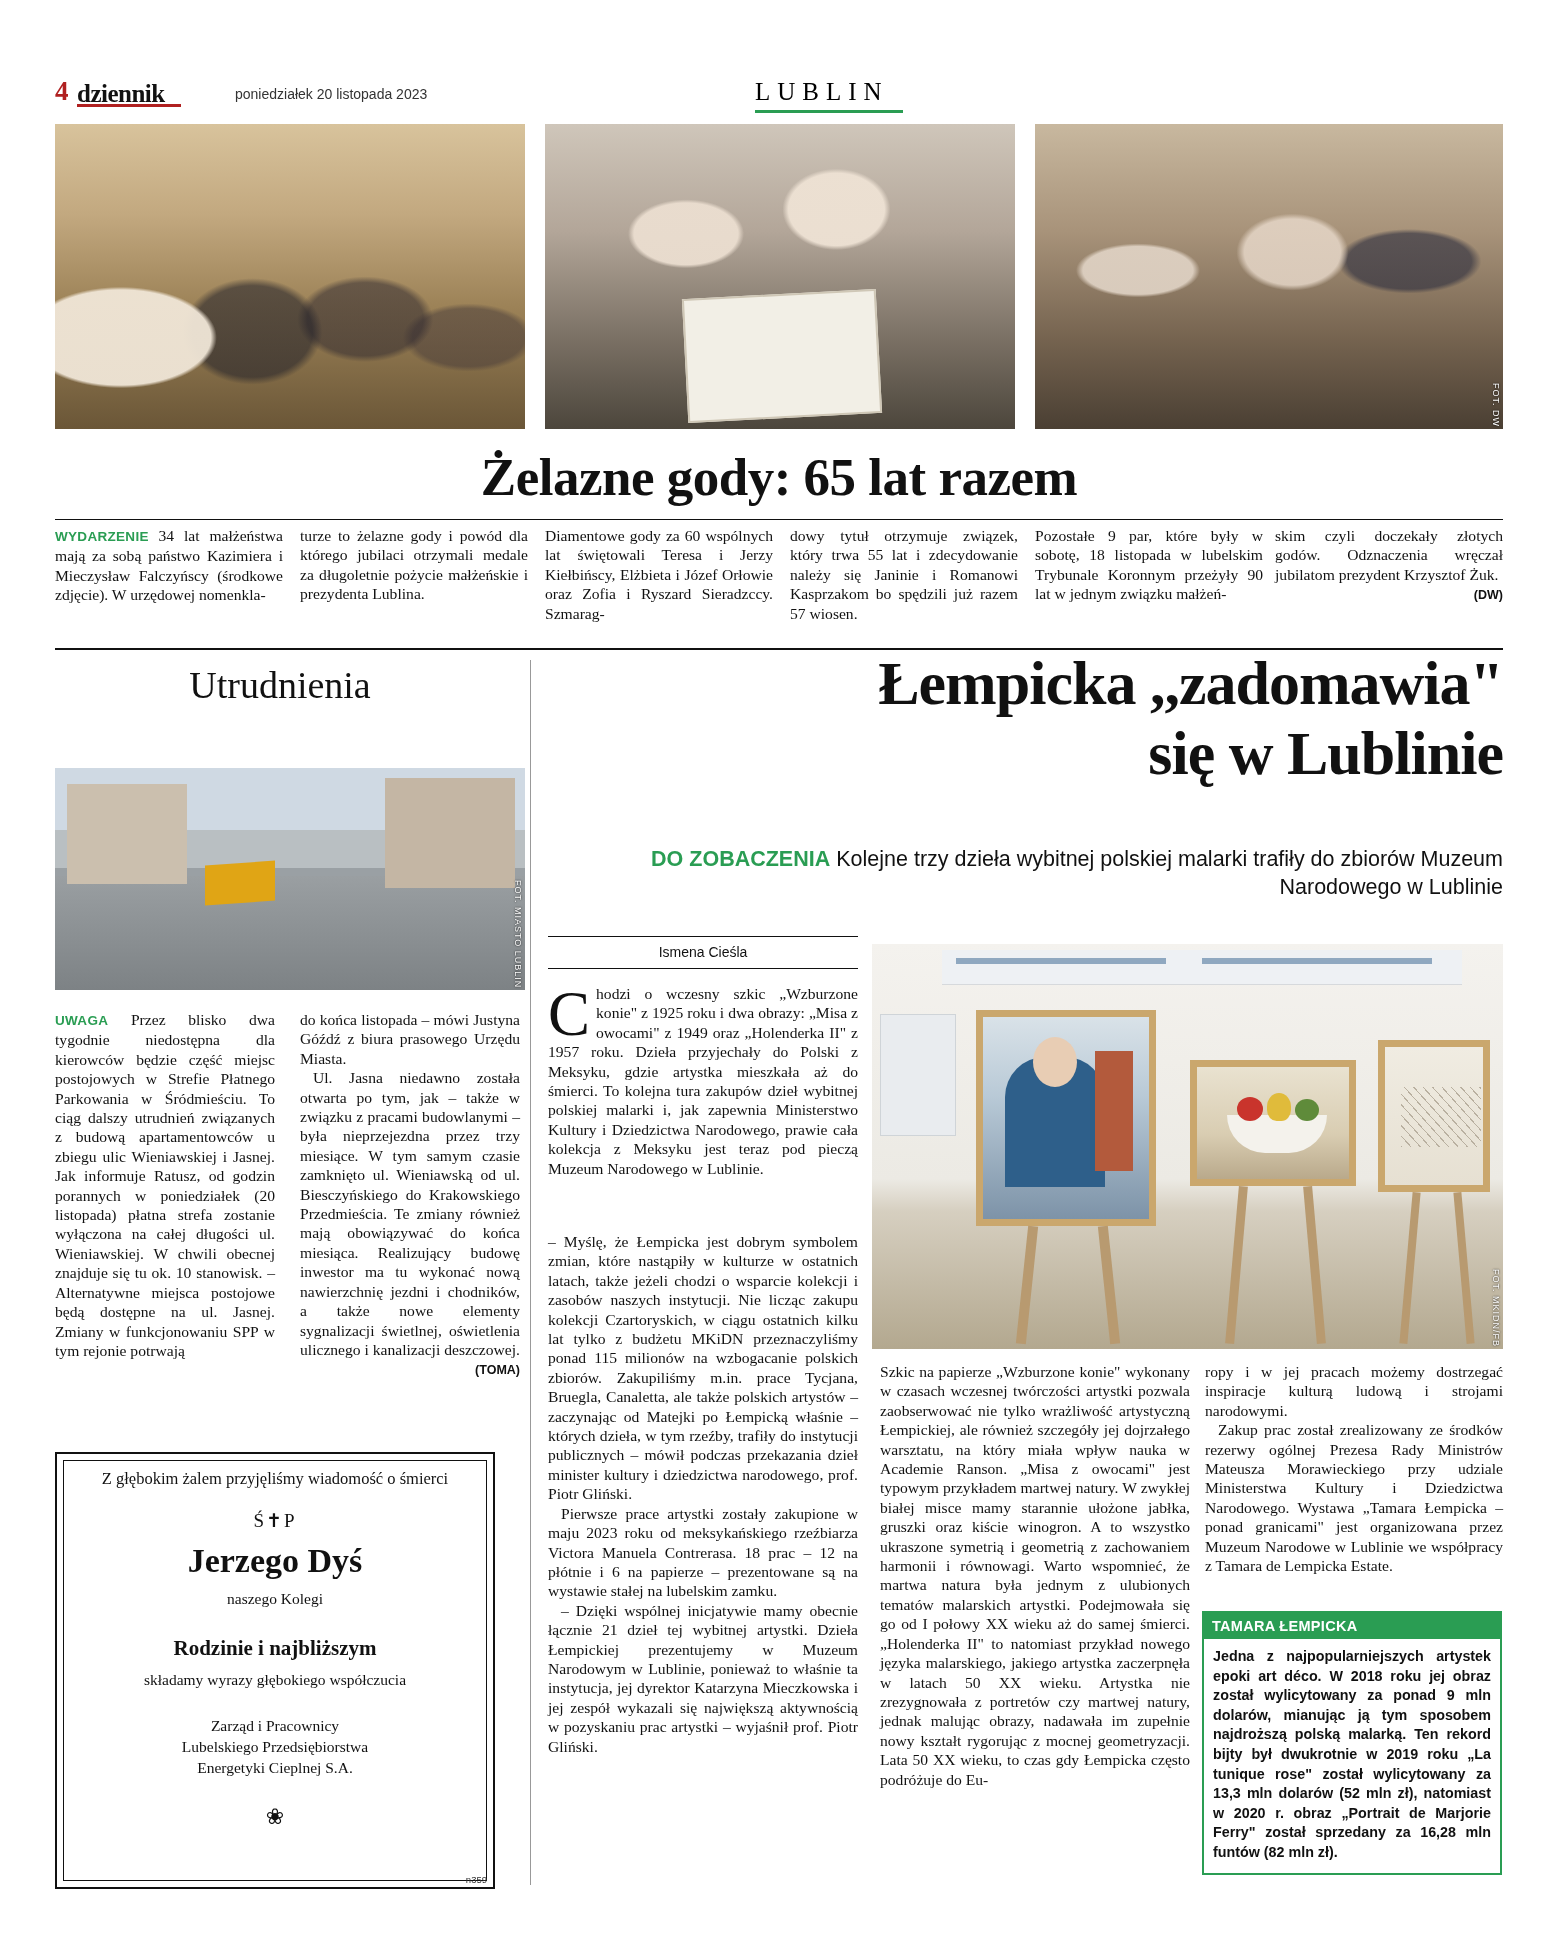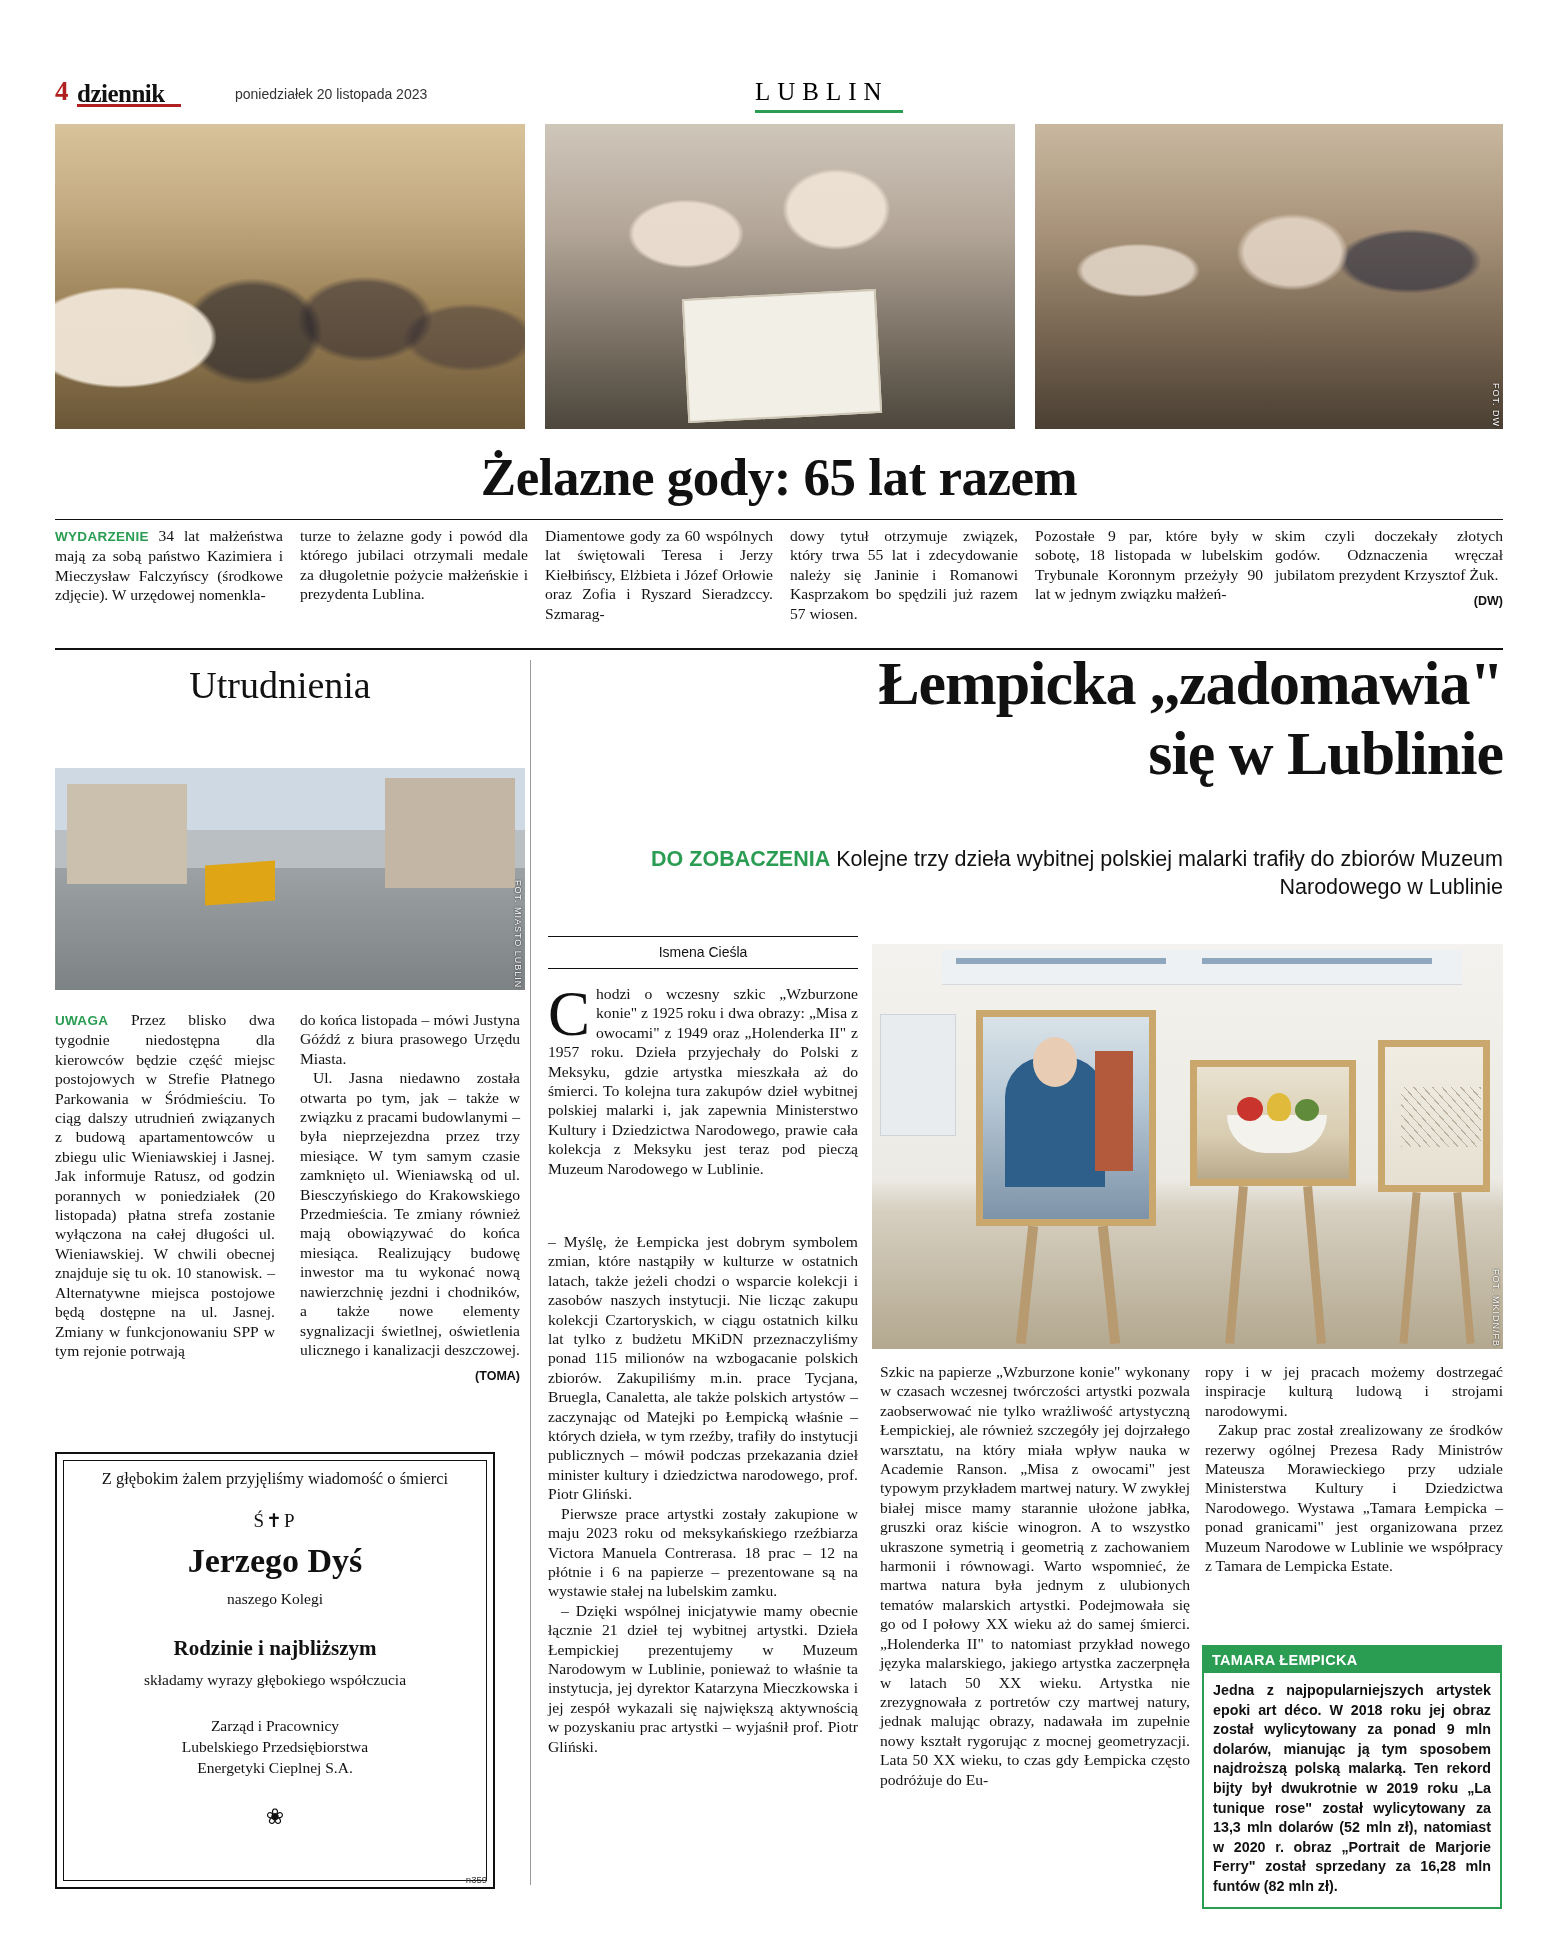--- a/index.html
+++ b/index.html
@@ -163,21 +163,21 @@
     font-size: 13.5px;
     color: #2a9d53;
     letter-spacing: 0.3px;
   }
   .dw {
     display: block;
     text-align: right;
     font-family: "Liberation Sans", sans-serif;
     font-weight: bold;
     font-size: 12.5px;
-    margin-top: 8px;
+    margin-top: 2px;
   }
 
   
   .sub-headline {
     position: absolute;
     font-family: "Liberation Serif", serif;
     font-size: 38px;
     line-height: 46px;
     text-align: center;
     font-weight: normal;
@@ -272,21 +272,20 @@
 
   
   .factbox {
     position: absolute;
     left: 1202px;
     top: 1611px;
     width: 300px;
     box-sizing: border-box;
     border: 2px solid #2a9d53;
     background: #fff;
-    margin-top: 34px;
   }
   .factbox-head {
     background: #2a9d53;
     color: #fff;
     font-family: "Liberation Sans", sans-serif;
     font-weight: bold;
     font-size: 14.5px;
     padding: 5px 8px 5px 8px;
     letter-spacing: 0.3px;
   }

